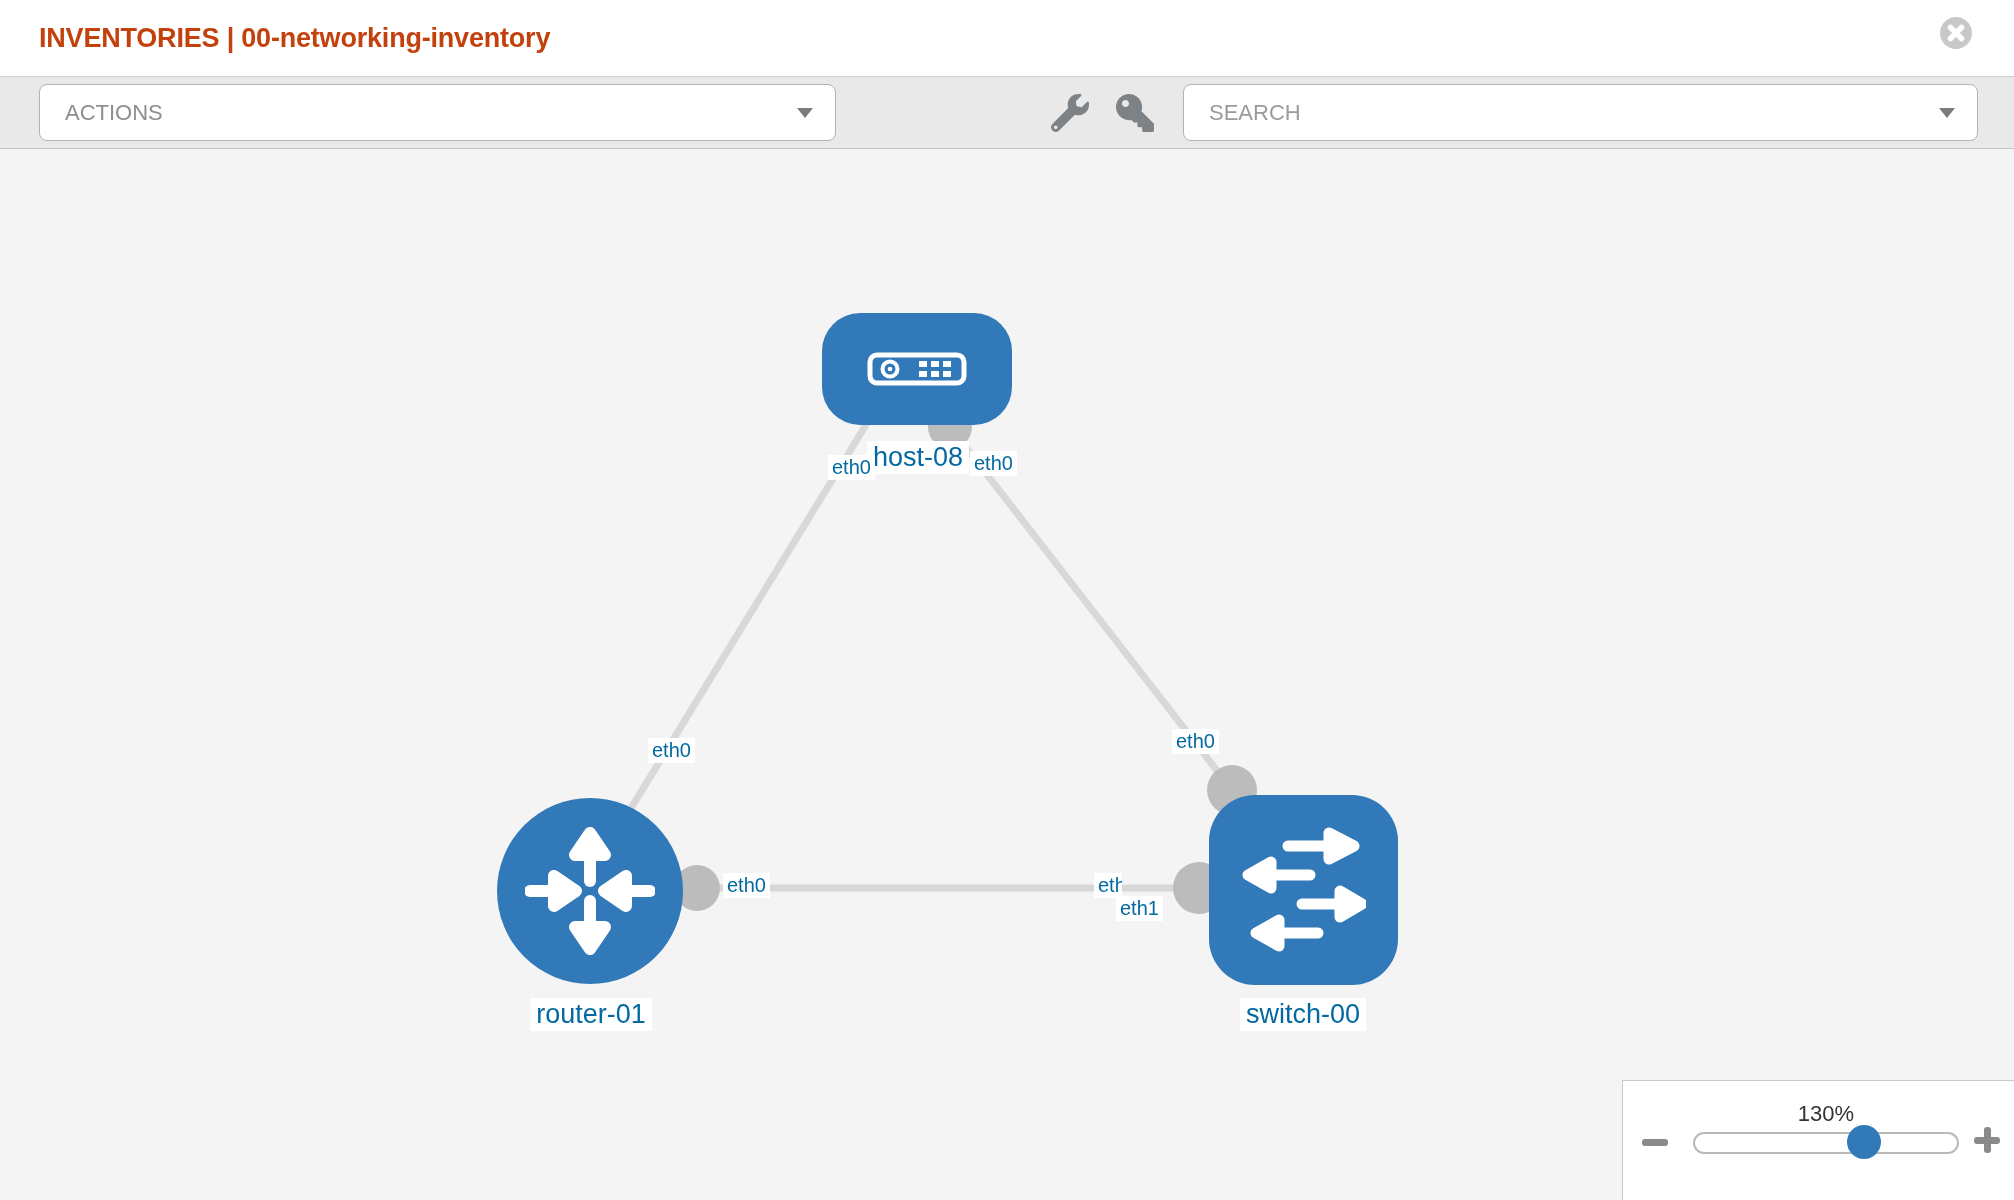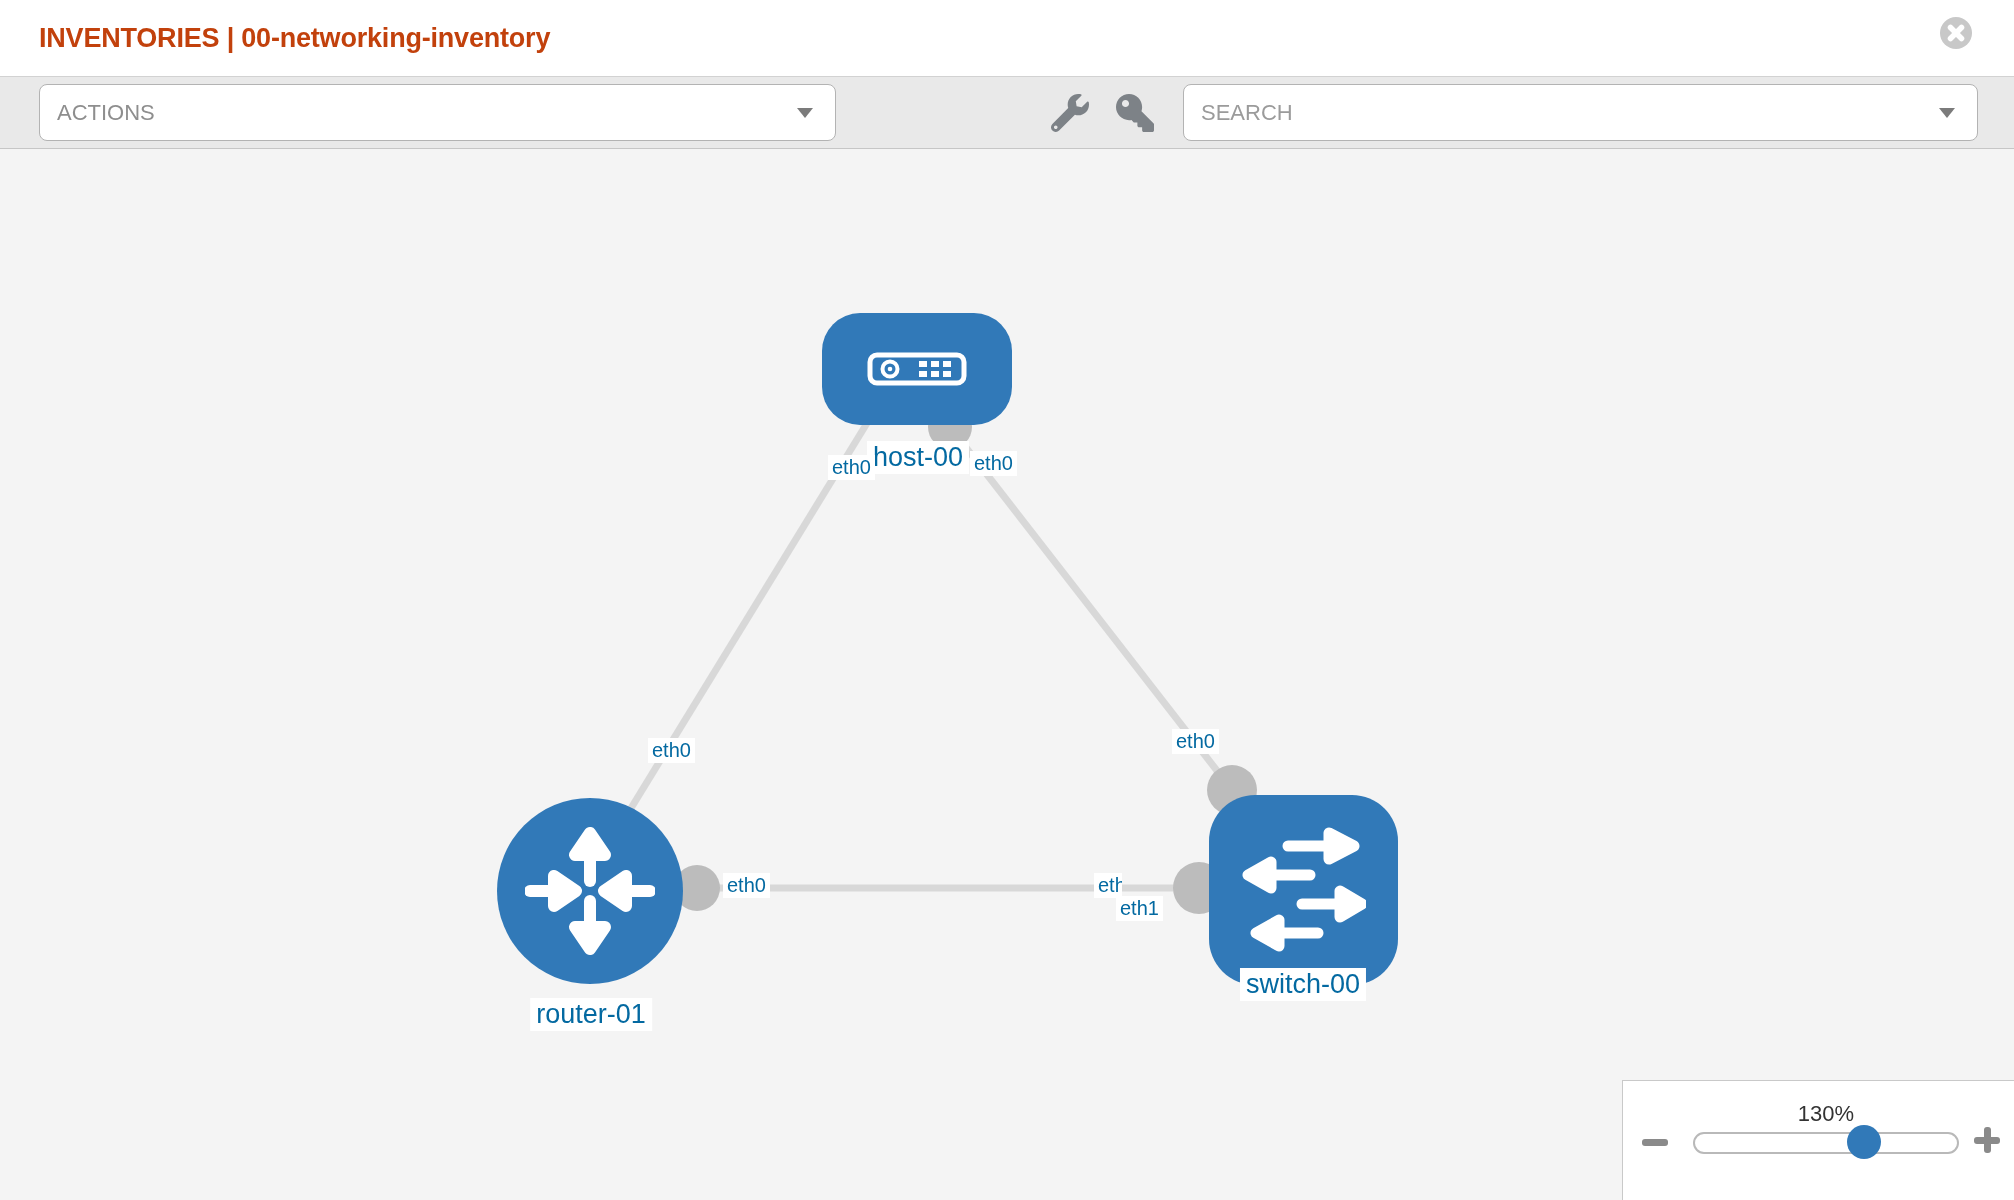--- a/index.html
+++ b/index.html
@@ -26,21 +26,21 @@
   }
 
   
   .toolbar {
     height: 72px; background: #e9e9e9; border-bottom: 1px solid #c6c6c6;
     position: relative; flex: 0 0 auto;
   }
   .combo {
     position: absolute; top: 7px; height: 57px;
     background: #ffffff; border: 1px solid #b3b3b3; border-radius: 8px;
-    display: flex; align-items: center; padding: 0 22px 0 17px;
+    display: flex; align-items: center; padding: 0 22px 0 25px;
     font-size: 22px; color: #8e8e8e; cursor: pointer;
   }
   .combo .combo-text { flex: 1; }
   .caret {
     width: 0; height: 0; margin-left: 12px;
     border-left: 8px solid transparent; border-right: 8px solid transparent;
     border-top: 10px solid #7b7b7b;
   }
   .tool-icon-btn {
     position: absolute; top: 17px; width: 40px; height: 40px;
@@ -186,23 +186,23 @@
         <line x1="6" y1="-15" x2="-34" y2="-15"></line>
         <path d="M-56,-15 L-33,-28 L-33,-2 Z"></path>
         <line x1="-2" y1="14" x2="38" y2="14"></line>
         <path d="M58,14 L36,1 L36,27 Z"></path>
         <line x1="14" y1="43" x2="-26" y2="43"></line>
         <path d="M-48,43 L-25,30 L-25,56 Z"></path>
       </g>
     </svg>
   </div>
 
-  <div class="chip chip-name" style="left:918px; top:292px;">host-00</div>
+  <div class="chip chip-name" style="left:918px; top:292px;">host-08</div>
   <div class="chip chip-name" style="left:591px; top:849px;">router-01</div>
-  <div class="chip chip-name" style="left:1303px; top:819px;">switch-00</div>
+  <div class="chip chip-name" style="left:1303px; top:849px;">switch-00</div>
 
   <div class="chip chip-eth" style="left:828px;  top:306px;">eth0</div>
   <div class="chip chip-eth" style="left:970px;  top:302px;">eth0</div>
   <div class="chip chip-eth" style="left:648px;  top:589px;">eth0</div>
   <div class="chip chip-eth" style="left:1172px; top:580px;">eth0</div>
   <div class="chip chip-eth" style="left:723px;  top:724px;">eth0</div>
   <div class="chip chip-eth chip-clip" style="left:1094px; top:724px;">eth0</div>
   <div class="chip chip-eth chip-front" style="left:1116px; top:724px;">eth1</div>
 
   <div class="zoom-panel">

